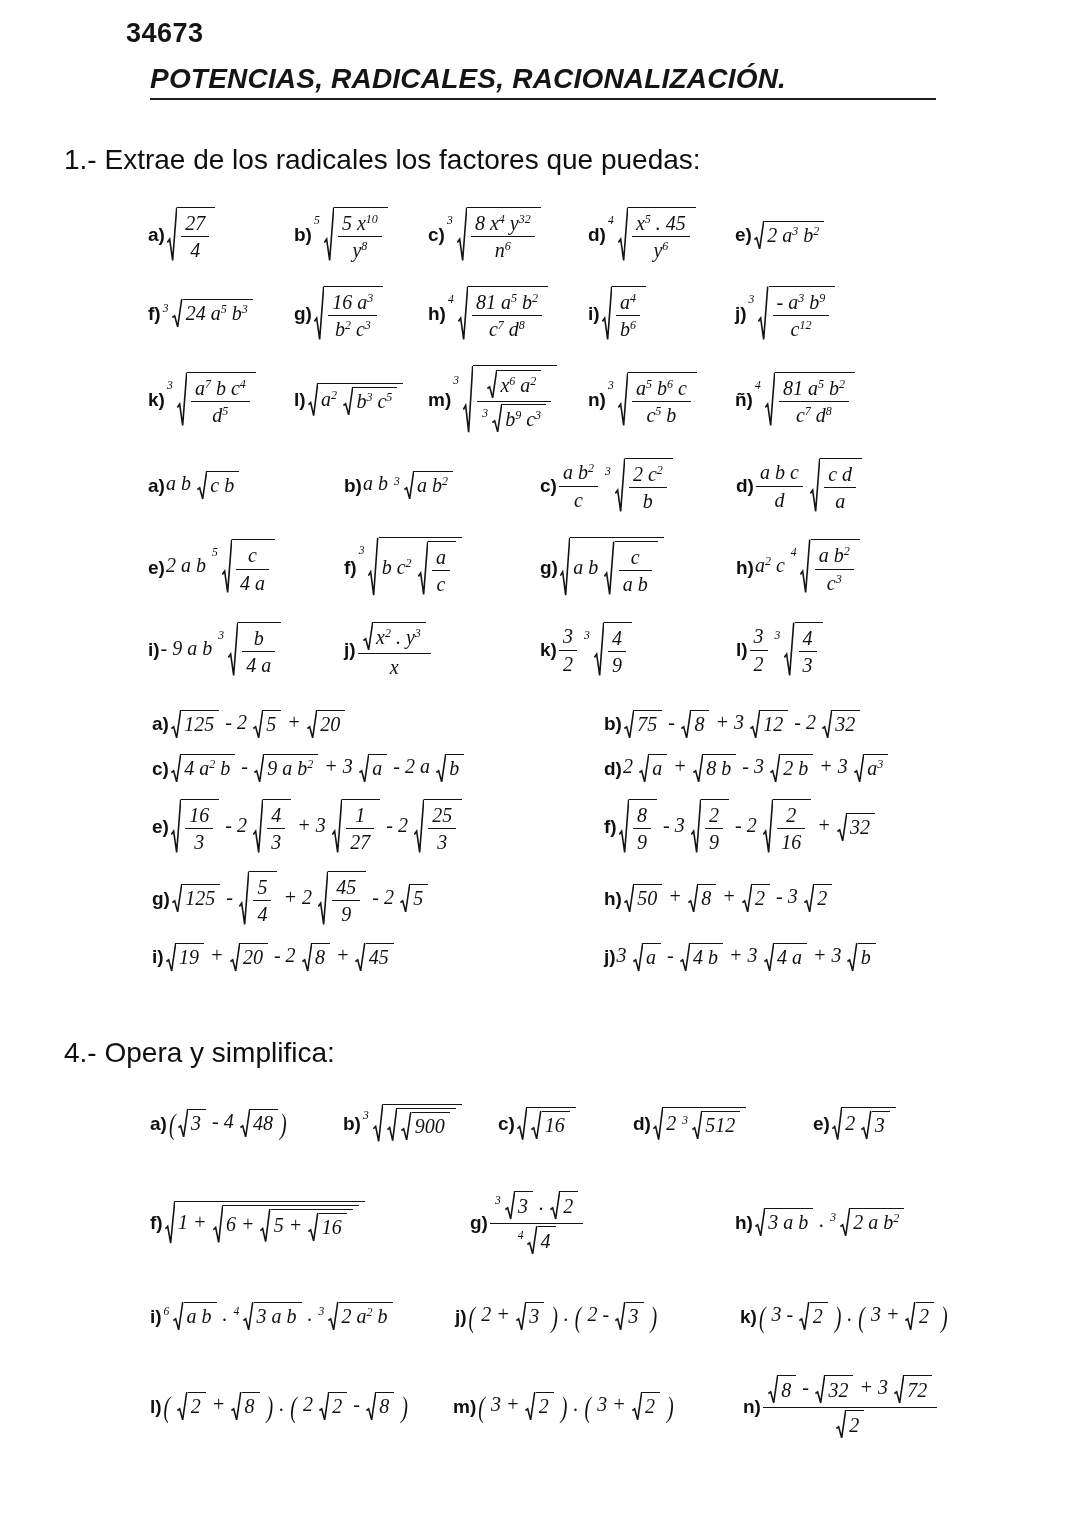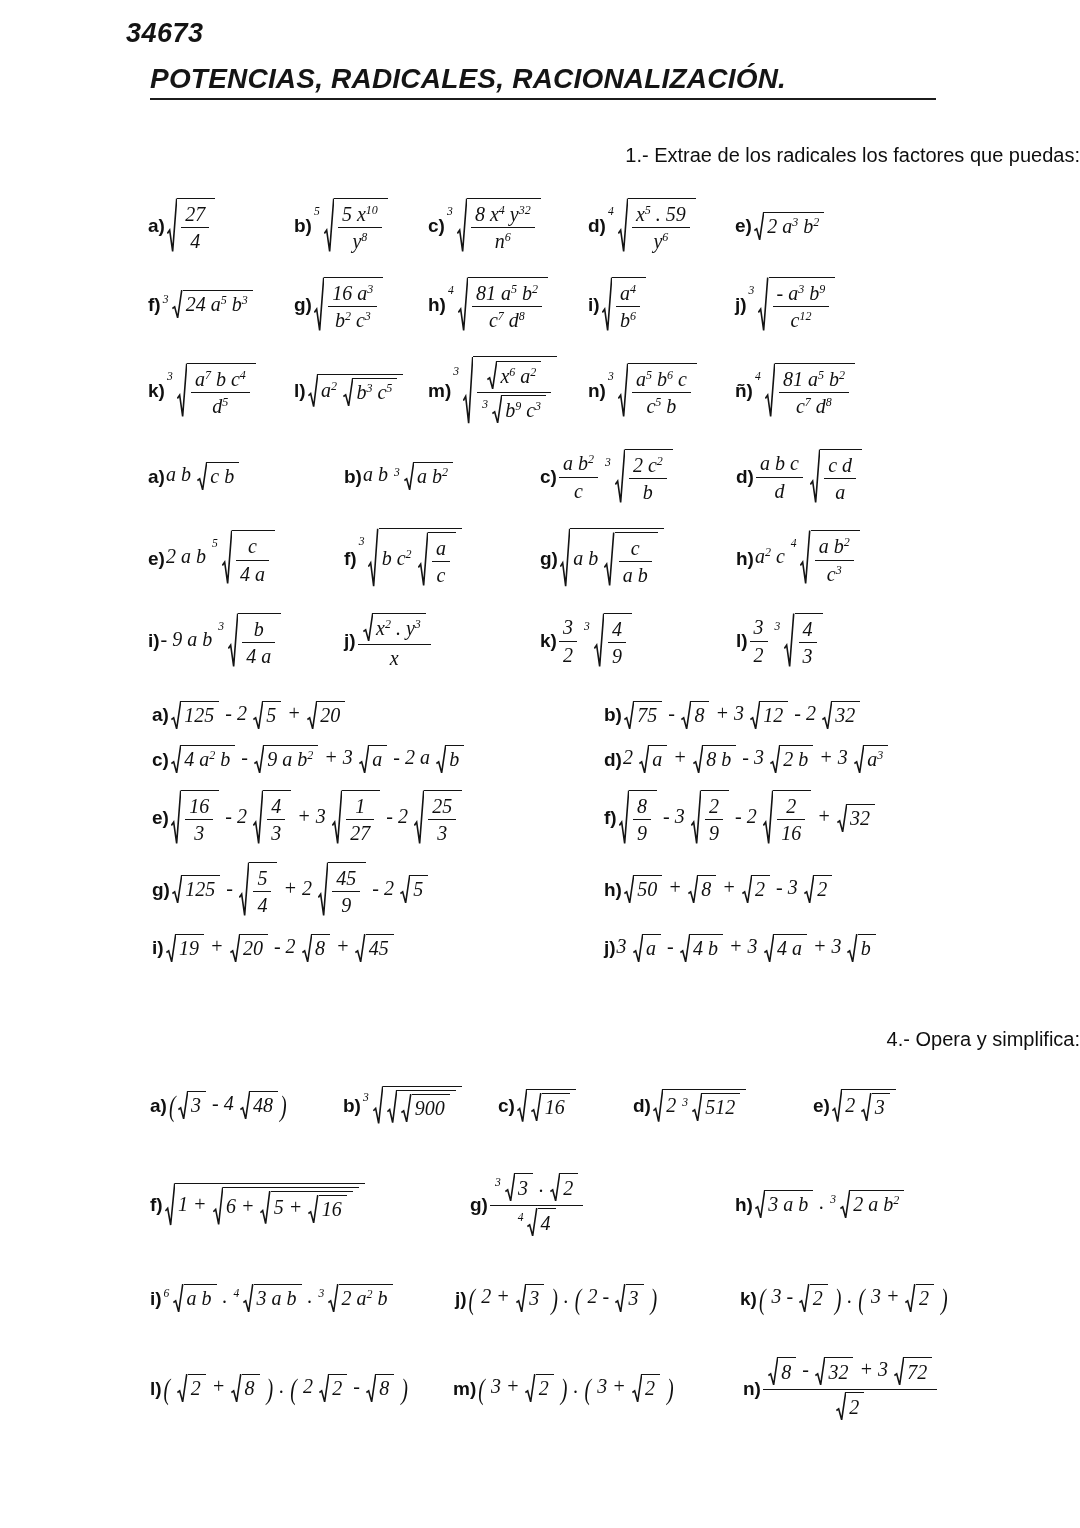--- a/index.html
+++ b/index.html
@@ -1,21 +1,21 @@
 <!DOCTYPE html>
 <html><head>
 <meta charset="utf-8">
 <style>
   html,body{margin:0;padding:0;background:#ffffff;}
   .page{position:relative;width:1080px;height:1528px;background:#ffffff;overflow:hidden;
         color:#101010;font-family:"Liberation Sans",sans-serif;}
-  .page-number{margin:18px 0 0 126px;font-size:27px;font-weight:700;letter-spacing:0.5px;color:#141414;font-style:italic;}
+  .page-number{margin:18px 0 0 126px;font-size:27px;font-weight:700;letter-spacing:0.5px;color:#141414;}
   .title-wrap{margin:14px 0 0 150px;width:786px;border-bottom:2.2px solid #1c1c1c;padding-bottom:3px;}
   .title{font-size:28px;font-style:italic;font-weight:700;letter-spacing:0.2px;color:#151515;}
-  .sec-head{margin-left:84px;font-size:20px;color:#0f0f0f;text-align:right;}
+  .sec-head{margin-left:64px;font-size:28px;color:#0f0f0f;}
   .h1x{margin-top:44px;}
   .h2x{margin-top:40px;}
   .h3x{margin-top:40px;}
   .h4x{margin-top:64px;}
   .grid{display:grid;align-items:center;}
   .grid1{margin:30px 0 0 148px;grid-template-columns:146px 134px 160px 147px auto;row-gap:20px;}
   .grid2{margin:20px 0 0 148px;grid-template-columns:196px 196px 196px auto;row-gap:20px;}
   .grid3{margin:28px 0 0 152px;grid-template-columns:452px auto;row-gap:13px;}
   .row4a{margin:34px 0 0 150px;grid-template-columns:193px 155px 135px 180px auto;}
   .row4b{margin:44px 0 0 150px;grid-template-columns:320px 265px auto;}
@@ -81,21 +81,21 @@
               <span class="radicand"><span class="frac"><span class="num"><span class="mt">8 x</span><span class="sup">4</span><span class="mt"> y</span><span class="sup">32</span></span><span class="den"><span class="mt">n</span><span class="sup">6</span></span></span></span>
             </span></span>
         </div>
       <div class="item">
           <span class="lbl">d)</span>
           <span class="math"><span class="root hasidx">
               <span class="idx">4</span>
               <svg class="radsign" viewBox="0 0 14 40" preserveAspectRatio="none">
                 <path d="M0.5 25 L3.6 22.6 L7.6 37.6 L13 1 L14 1" fill="none" stroke="#141414" stroke-width="1.6" vector-effect="non-scaling-stroke" stroke-linejoin="miter"></path>
               </svg>
-              <span class="radicand"><span class="frac"><span class="num"><span class="mt">x</span><span class="sup">5</span><span class="mt"> . 59</span></span><span class="den"><span class="mt">y</span><span class="sup">6</span></span></span></span>
+              <span class="radicand"><span class="frac"><span class="num"><span class="mt">x</span><span class="sup">5</span><span class="mt"> . 45</span></span><span class="den"><span class="mt">y</span><span class="sup">6</span></span></span></span>
             </span></span>
         </div>
       <div class="item">
           <span class="lbl">e)</span>
           <span class="math"><span class="root">
               <svg class="radsign" viewBox="0 0 14 40" preserveAspectRatio="none">
                 <path d="M0.5 25 L3.6 22.6 L7.6 37.6 L13 1 L14 1" fill="none" stroke="#141414" stroke-width="1.6" vector-effect="non-scaling-stroke" stroke-linejoin="miter"></path>
               </svg>
               <span class="radicand"><span class="mt">2 a</span><span class="sup">3</span><span class="mt"> b</span><span class="sup">2</span></span>
             </span></span>

